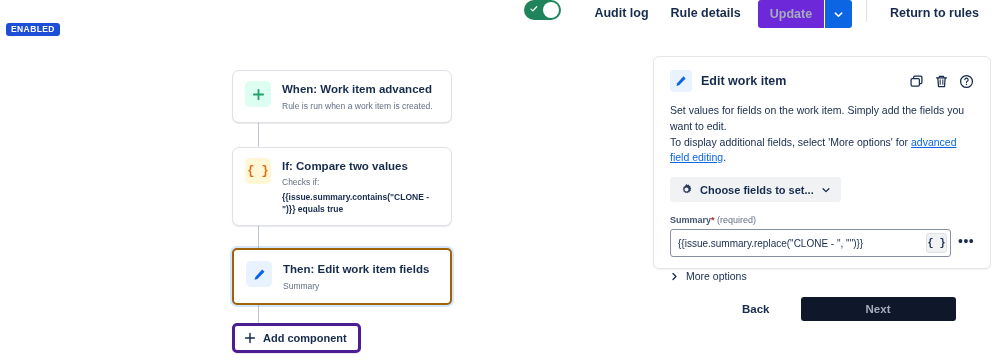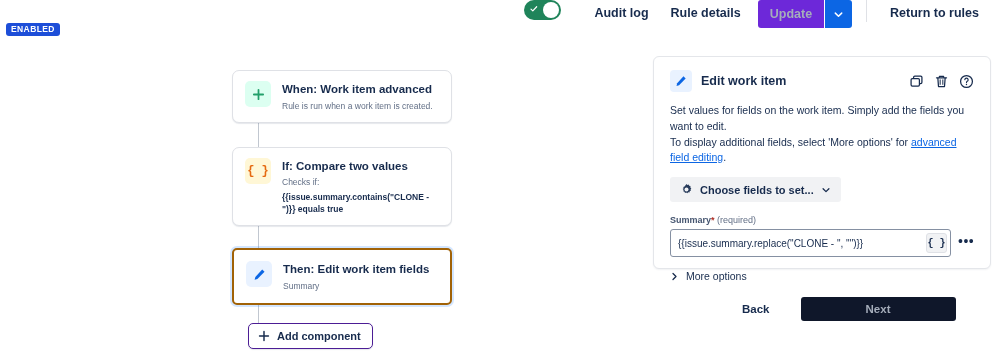--- a/index.html
+++ b/index.html
@@ -81,22 +81,22 @@
   .fc-icon.blue { background: #E9F2FF; color: #0C66E4; }
   .fc-body { padding-top: 1px; min-width: 0; }
   .fc-title { font-size: 11.5px; font-weight: 600; color: #172B4D; line-height: 1.35; }
   .fc-sub { font-size: 8.5px; color: #626F86; line-height: 1.45; margin-top: 2px; }
   .fc-sub.bold { font-weight: 700; color: #172B4D; }
   .connector { width: 1px; height: 24px; background: #C1C7D0; margin-left: 26px; }
   .connector.short { height: 22px; }
 
   .add-component {
     display: inline-flex; align-items: center; gap: 7px;
-    background: #fff; border: 1px solid #4c1d95; border-radius: 5px;
-    padding: 6px 11px 6px 9px; cursor: pointer; margin-left: 16px;
+    background: #fff; border: 3px solid #4c1d95; border-radius: 5px;
+    padding: 6px 11px 6px 9px; cursor: pointer; margin-left: 0;
     box-shadow: 0 1px 1px rgba(9,30,66,0.10);
   }
   .add-component span.lbl { font-size: 11px; font-weight: 600; color: #172B4D; }
 
   
   .panel {
     position: absolute; left: 653px; top: 56px; width: 338px; height: 213px;
     background: #fff; border: 1px solid #E4E6EA; border-radius: 6px;
     padding: 13px 16px 0 16px;
     box-shadow: 0 1px 2px rgba(9,30,66,0.06);

